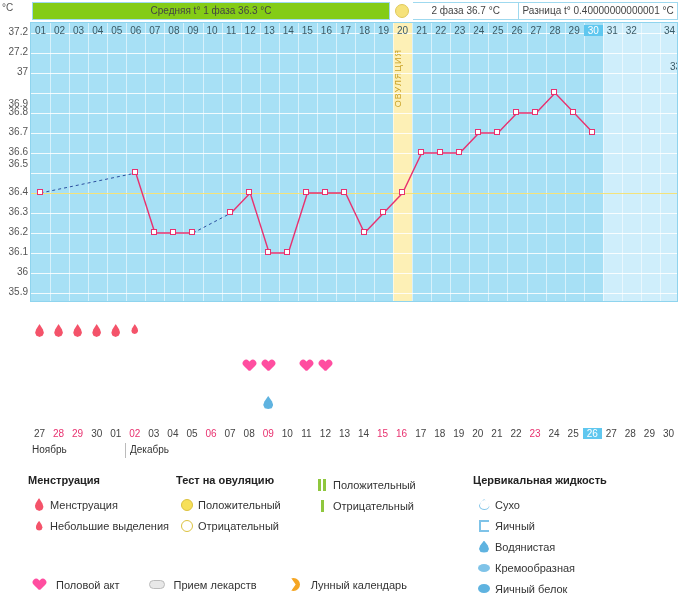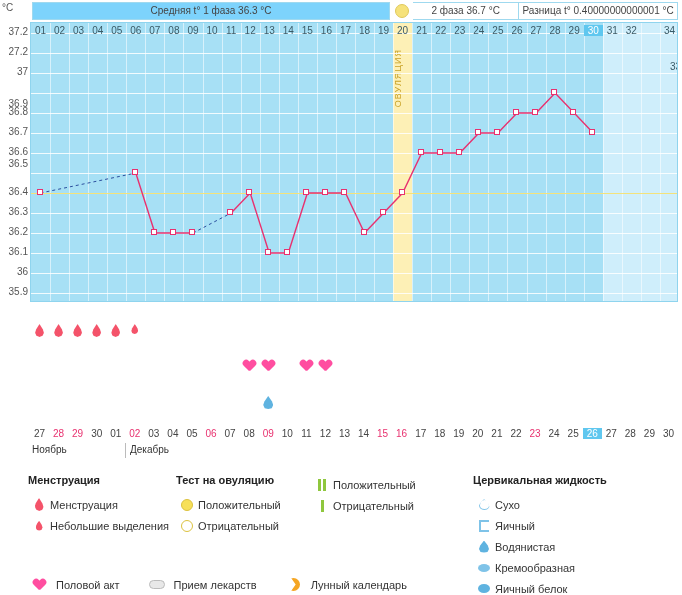--- a/index.html
+++ b/index.html
@@ -63,21 +63,21 @@
   }
   .cover-line {
     position: absolute; left: 0; right: 0; height: 1px;
     background: #f4e27a;
   }
 
   
   .phase-bar {
     position: absolute; height: 18px; top: 2px;
     border: 1px solid #9fd9ef;
-    background: #7dd3fc;
+    background: #84cc16;
     font-size: 10px; color: #444;
     line-height: 16px; text-align: center;
     white-space: nowrap; overflow: hidden;
   }
   .phase-sub {
     position: absolute; height: 18px; top: 2px;
     border: 1px solid #9fd9ef; border-left: none;
     background: #ffffff;
     font-size: 10px; color: #444;
     line-height: 16px; text-align: center;

